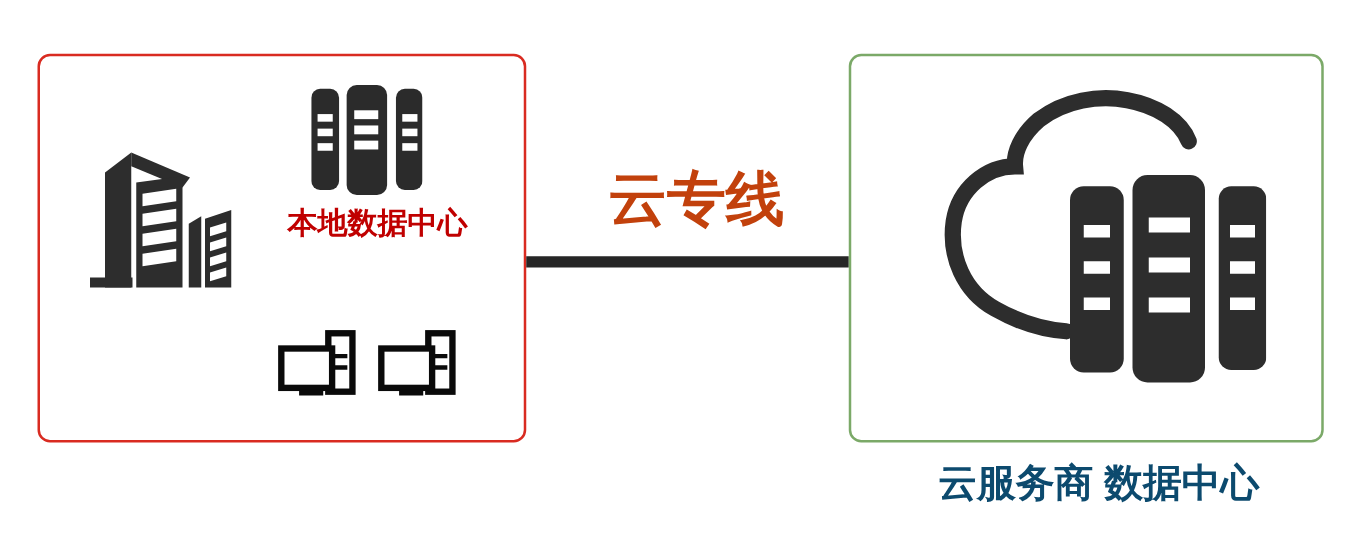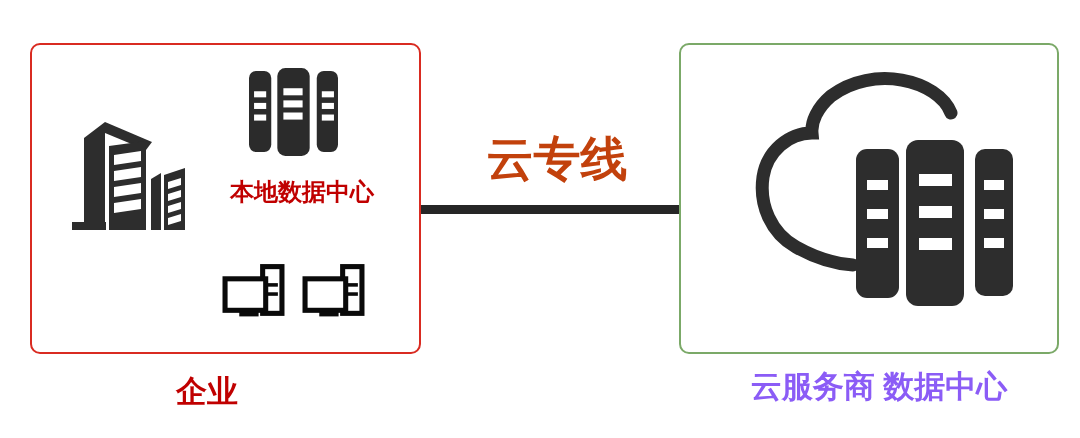--- a/index.html
+++ b/index.html
@@ -25,34 +25,34 @@
     border:2.5px solid #7BA968;
   }
   .abs{position:absolute;}
   .label{
     font-weight:bold;
     text-align:center;
     white-space:nowrap;
     line-height:1.1;
   }
   .local-dc-label{
-    left:224px;top:179px;width:156px;
+    left:224px;top:166px;width:156px;
     font-size:24px;color:#C00000;
   }
   .enterprise-label{
     left:128px;top:375px;width:158px;
     font-size:31px;color:#C00000;
   }
   .link-label{
     left:447px;top:133px;width:220px;
     font-size:47px;color:#c2410c;
   }
   .provider-label{
     left:729px;top:370px;width:300px;
-    font-size:31px;color:#8b5cf6;
+    font-size:31px;color:#0c4a6e;
   }
   .connector-line{
     left:421px;top:205px;width:258px;height:9px;
     background:#262626;
   }
   svg{display:block;}
 </style>
 </head>
 <body>
 
@@ -110,21 +110,20 @@
     <rect x="17" y="47" width="19" height="5" fill="#0A0A0A"></rect>
   </svg>
   <svg class="abs" style="left:302px;top:263px;" width="63" height="56" viewBox="0 0 62 54">
     <rect x="40" y="3" width="19" height="46" fill="#ffffff" stroke="#0A0A0A" stroke-width="5"></rect>
     <rect x="3" y="15" width="40" height="31" fill="#ffffff" stroke="#0A0A0A" stroke-width="5"></rect>
     <line x1="43" y1="21" x2="55" y2="21" stroke="#0A0A0A" stroke-width="3.5"></line>
     <line x1="43" y1="30" x2="55" y2="30" stroke="#0A0A0A" stroke-width="3.5"></line>
     <rect x="17" y="47" width="19" height="5" fill="#0A0A0A"></rect>
   </svg>
 
-  <div class="abs label enterprise-label">企业</div>
 
   <div class="abs connector-line"></div>
   <div class="abs label link-label">云专线</div>
 
   <div class="box provider-box"></div>
 
   <svg class="abs" style="left:733px;top:70px;" width="280" height="240" viewBox="0 0 280 240">
     <path d="M 218,43
              C 205,10 140,-6 98,26
              C 84,38 78,52 79,63

